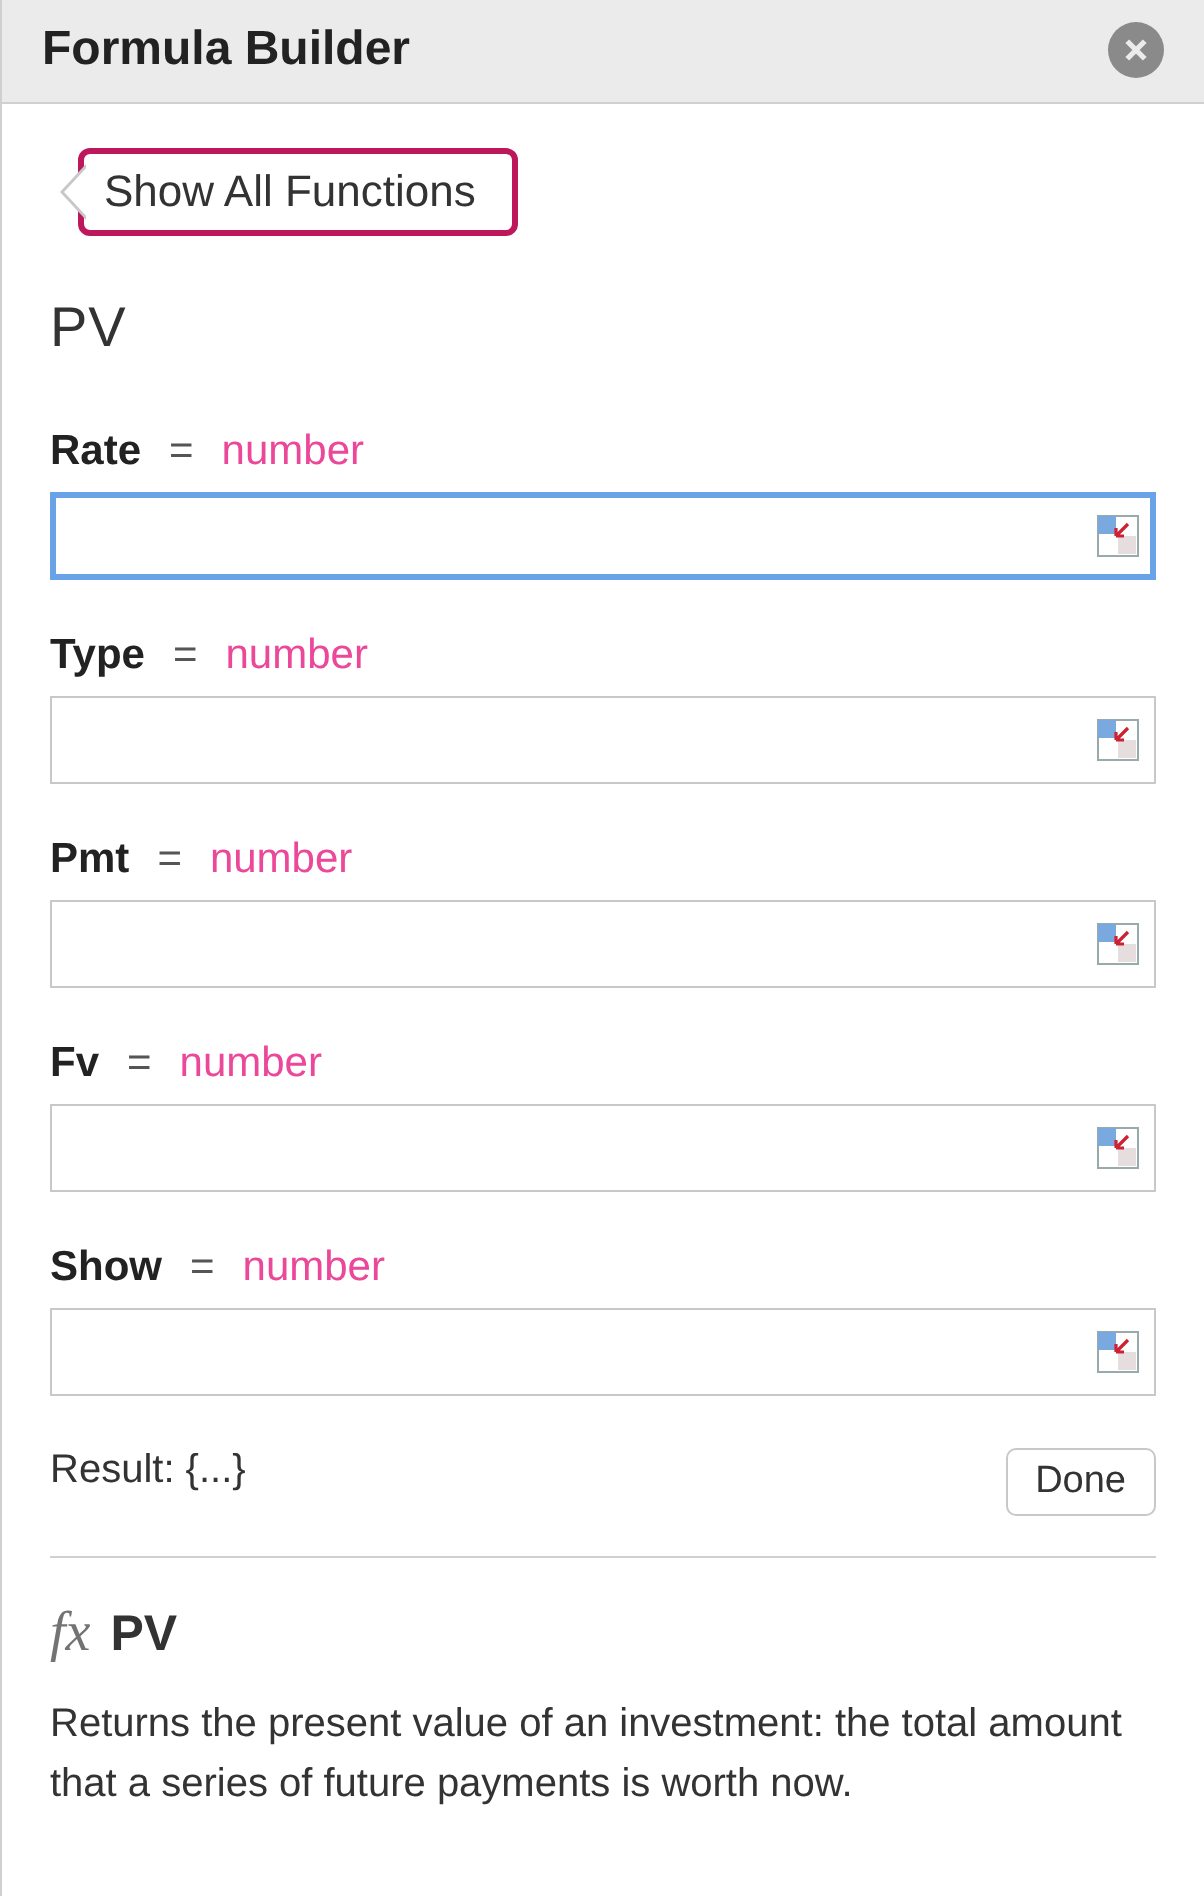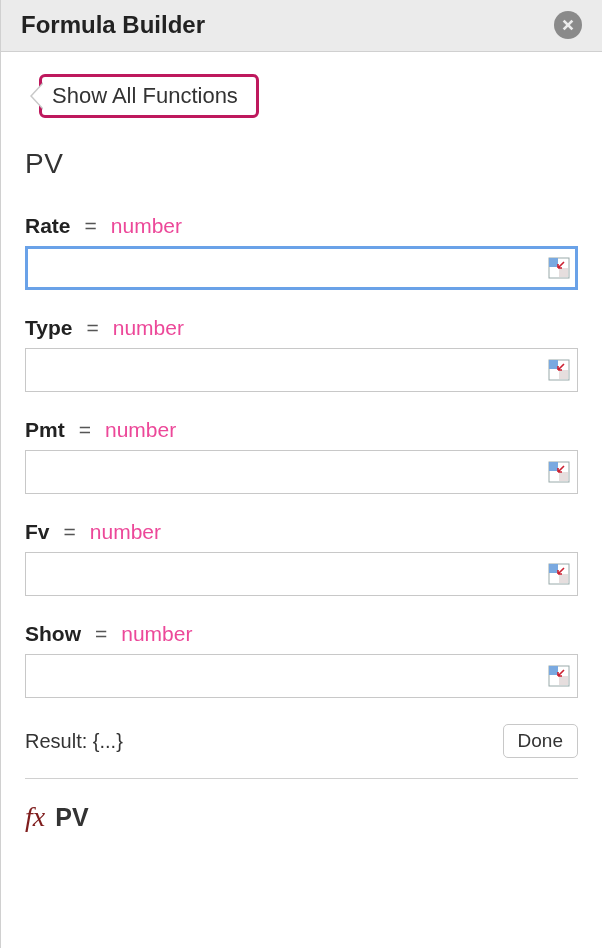--- a/index.html
+++ b/index.html
@@ -143,21 +143,21 @@
       position: absolute;
       right: 8px;
       top: 50%;
       transform: translateY(-50%);
       width: 22px;
       height: 22px;
       cursor: pointer;
     }
     .result-row {
       display: flex;
-      align-items: center;
+      align-items: flex-start;
       justify-content: space-between;
       margin-top: 24px;
       padding-bottom: 20px;
     }
     .result-text {
       font-size: 20px;
       color: #333;
     }
     .done-btn {
       background: #fff;
@@ -179,21 +179,21 @@
     .desc-head {
       display: flex;
       align-items: center;
       gap: 10px;
       margin-bottom: 14px;
     }
     .fx-symbol {
       font-family: Georgia, "Times New Roman", serif;
       font-style: italic;
       font-size: 28px;
-      color: #7f1d1d;
+      color: #737373;
       font-weight: 400;
     }
     .desc-func {
       font-size: 25px;
       font-weight: 700;
       color: #333;
     }
     .desc-text {
       font-size: 20px;
       color: #333;
@@ -296,16 +296,17 @@
       <button class="done-btn">Done</button>
     </div>
 
     <hr class="divider">
 
     <div class="desc-section">
       <div class="desc-head">
         <span class="fx-symbol">fx</span>
         <span class="desc-func">PV</span>
       </div>
+      <div class="desc-text">Returns the present value of an investment: the total amount that a series of future payments is worth now.</div>
     </div>
 
   </div>
 </div>
 
 </body></html>

